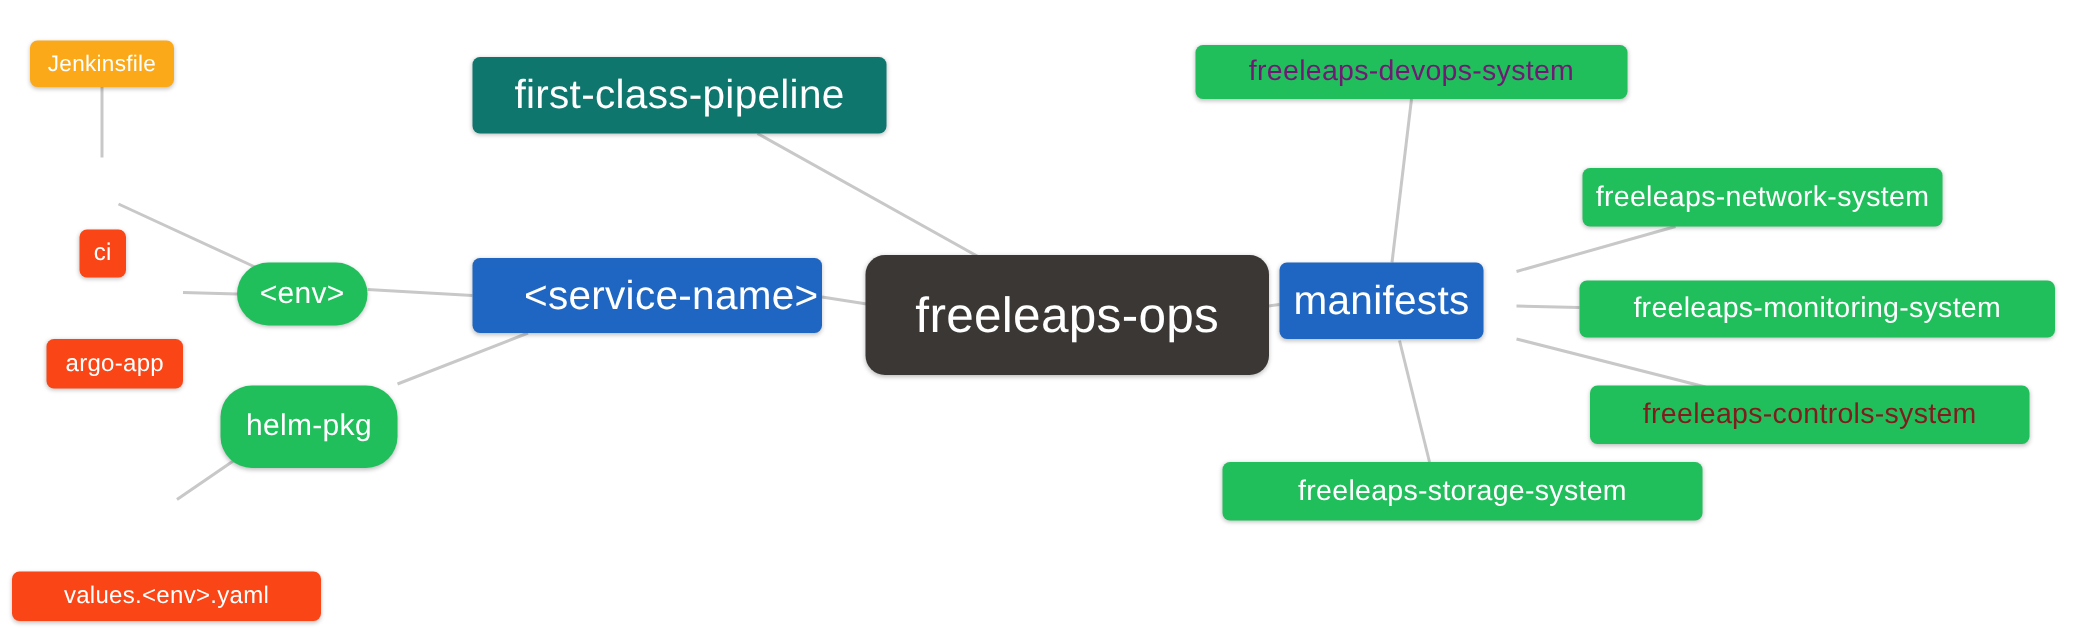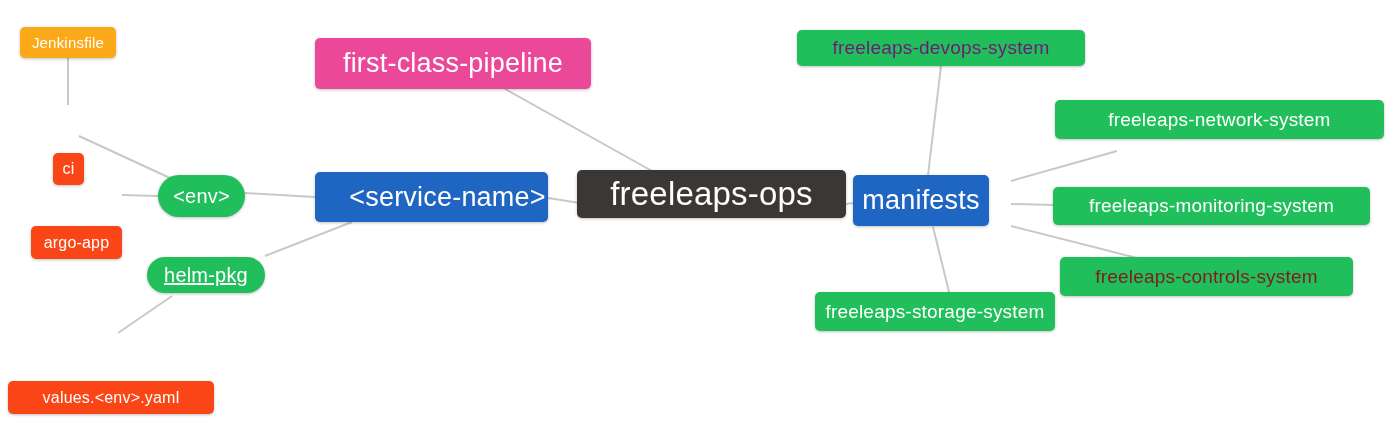--- a/index.html
+++ b/index.html
@@ -55,25 +55,25 @@
     <line x1="1011" y1="181" x2="1117" y2="151" stroke-width="2" stroke="#C8C8C8"></line>
     <line x1="1011" y1="204" x2="1053" y2="205" stroke-width="2" stroke="#C8C8C8"></line>
     <line x1="1011" y1="226" x2="1137" y2="258" stroke-width="2" stroke="#C8C8C8"></line>
     <line x1="933" y1="227" x2="953" y2="308" stroke-width="2" stroke="#C8C8C8"></line>
   </svg>
 
   <div class="node orange" style="left: 20px; top: 27px; width: 96px; height: 31px; background-color: rgb(251, 169, 25); color: rgb(255, 255, 255);">Jenkinsfile</div>
   <div class="node red" style="left: 53px; top: 105px; width: 31px; height: 32px; background-color: rgb(250, 70, 22); color: rgb(255, 255, 255);">ci</div>
   <div class="node red" style="left: 31px; top: 178px; width: 91px; height: 33px; background-color: rgb(250, 70, 22); color: rgb(255, 255, 255);">argo-app</div>
   <div class="node green-lg" style="left: 158px; top: 175px; width: 87px; height: 42px; background-color: rgb(33, 191, 92); color: rgb(255, 255, 255);">&lt;env&gt;</div>
-  <div class="node green-lg" style="left: 147px; top: 257px; width: 118px; height: 36px; background-color: rgb(33, 191, 92); color: rgb(255, 255, 255); text-decoration: underline;">helm-pkg</div>
+  <div class="node green-lg" style="left: 147px; top: 257px; width: 118px; height: 55px; background-color: rgb(33, 191, 92); color: rgb(255, 255, 255);">helm-pkg</div>
   <div class="node red" style="left: 8px; top: 333px; width: 206px; height: 33px; background-color: rgb(250, 70, 22); color: rgb(255, 255, 255);">values.&lt;env&gt;.yaml</div>
-  <div class="node branch" style="left: 315px; top: 38px; width: 276px; height: 51px; background-color: #ec4899; color: rgb(255, 255, 255);">first-class-pipeline</div>
+  <div class="node branch" style="left: 315px; top: 38px; width: 276px; height: 51px; background-color: #0f766e; color: rgb(255, 255, 255);">first-class-pipeline</div>
   <div class="node branch" style="left: 315px; top: 172px; width: 233px; height: 50px; background-color: rgb(31, 102, 194); color: rgb(255, 255, 255); padding-left: 32px;">&lt;service-name&gt;</div>
-  <div class="node root" style="left: 577px; top: 170px; width: 269px; height: 48px; background-color: rgb(59, 55, 53); color: rgb(255, 255, 255);">freeleaps-ops</div>
+  <div class="node root" style="left: 577px; top: 170px; width: 269px; height: 80px; background-color: rgb(59, 55, 53); color: rgb(255, 255, 255); border-radius: 13px;">freeleaps-ops</div>
   <div class="node branch" style="left: 853px; top: 175px; width: 136px; height: 51px; background-color: rgb(31, 102, 194); color: rgb(255, 255, 255);">manifests</div>
   <div class="node green" style="left: 797px; top: 30px; width: 288px; height: 36px; background-color: rgb(33, 191, 92); color: #701a75;">freeleaps-devops-system</div>
-  <div class="node green" style="left: 1055px; top: 100px; width: 329px; height: 39px; background-color: rgb(33, 191, 92); color: rgb(255, 255, 255);">freeleaps-network-system</div>
+  <div class="node green" style="left: 1055px; top: 112px; width: 240px; height: 39px; background-color: rgb(33, 191, 92); color: rgb(255, 255, 255);">freeleaps-network-system</div>
   <div class="node green" style="left: 1053px; top: 187px; width: 317px; height: 38px; background-color: rgb(33, 191, 92); color: rgb(255, 255, 255);">freeleaps-monitoring-system</div>
   <div class="node green" style="left: 1060px; top: 257px; width: 293px; height: 39px; background-color: rgb(33, 191, 92); color: #7f1d1d;">freeleaps-controls-system</div>
-  <div class="node green" style="left: 815px; top: 292px; width: 240px; height: 39px; background-color: rgb(33, 191, 92); color: rgb(255, 255, 255);">freeleaps-storage-system</div>
+  <div class="node green" style="left: 815px; top: 308px; width: 320px; height: 39px; background-color: rgb(33, 191, 92); color: rgb(255, 255, 255);">freeleaps-storage-system</div>
 
 </div>
 
 </body></html>

